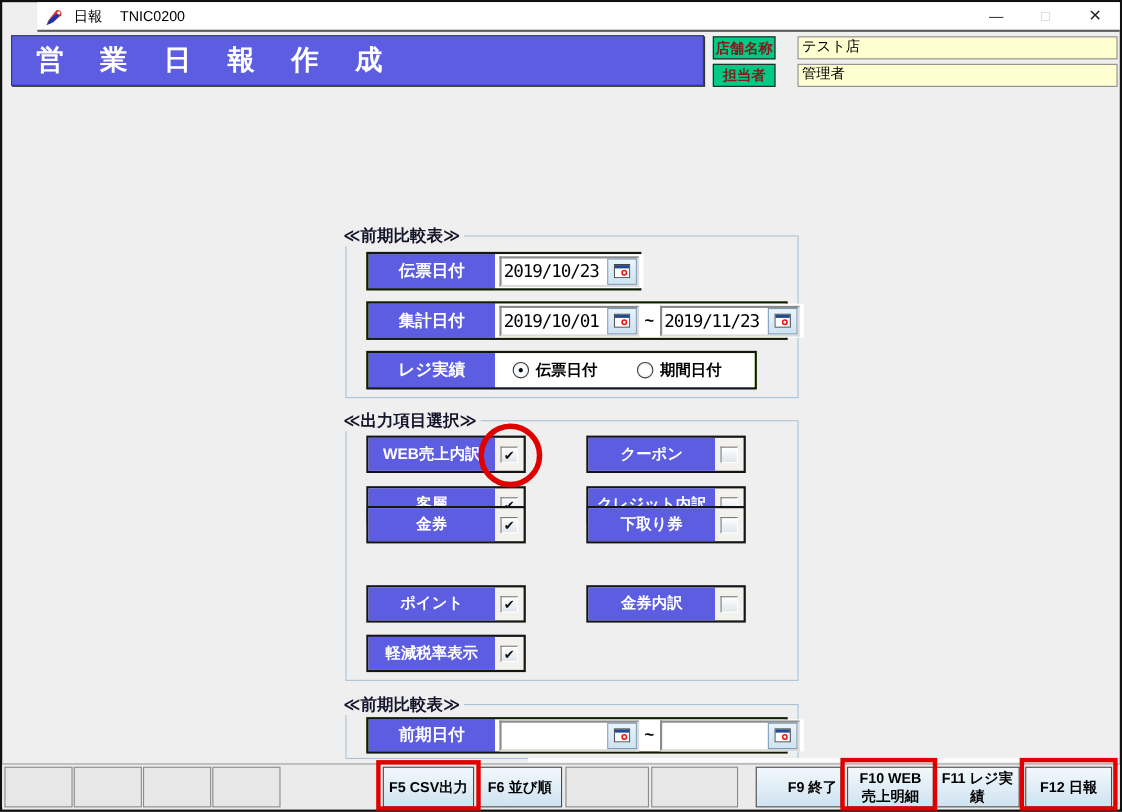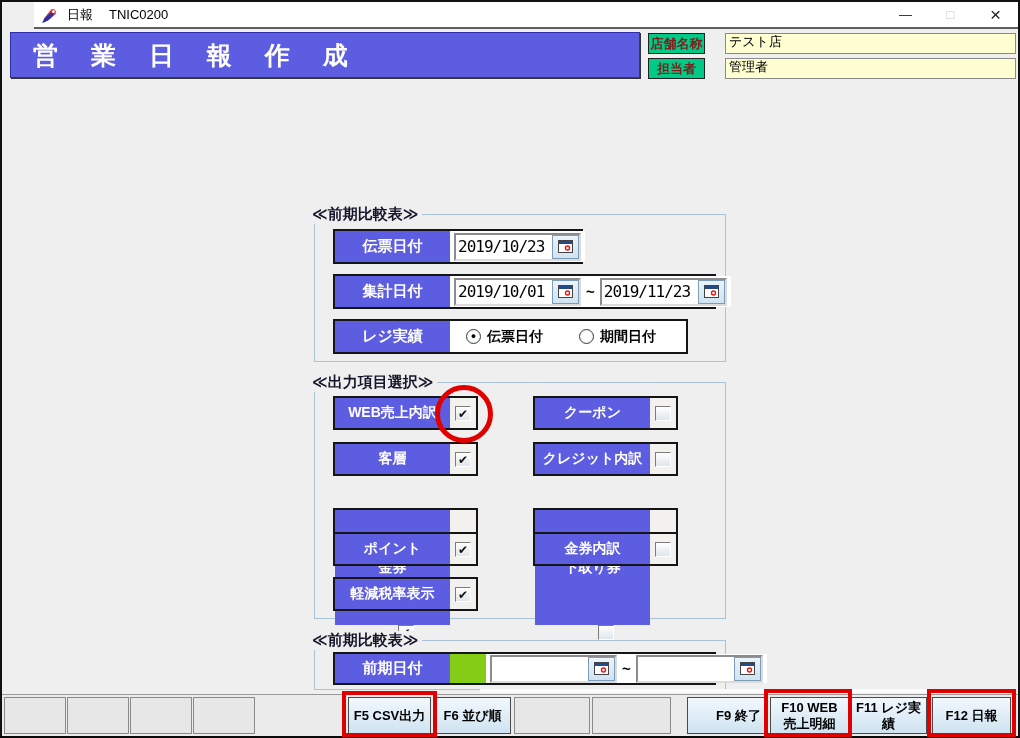--- a/index.html
+++ b/index.html
@@ -46,21 +46,21 @@
 
   
   .row{position:absolute;border:2px solid #151515;background:#84cc16;box-sizing:border-box;
     display:flex;align-items:stretch;z-index:1;}
   .blab{width:115px;flex:0 0 115px;background:#5d5de2;color:#fff;font-weight:bold;font-size:15px;
     display:flex;align-items:center;justify-content:center;white-space:nowrap;}
   .rcontent{flex:1;display:flex;align-items:center;padding:0 4px;gap:4px;background:#fff;}
   .r-slip{left:331px;top:227px;width:250px;height:35px;}
   .r-total{left:331px;top:272px;width:383px;height:35px;}
   .r-reg{left:331px;top:317px;width:355px;height:35px;}
-  .r-prev{left:331px;top:650px;width:383px;height:33px;gap:36px;}
+  .r-prev{left:331px;top:650px;width:383px;height:33px;}
 
   .datectl{display:flex;align-items:stretch;border:2px solid #8c8c8c;border-right-color:#dcdcdc;
     border-bottom-color:#dcdcdc;background:#fff;height:24px;box-sizing:content-box;}
   .dateval{width:92px;font-family:"DejaVu Sans Mono","Liberation Mono",monospace;
     font-size:16px;color:#000;display:flex;align-items:center;padding:0 2px;letter-spacing:-1px;}
   .calbtn{width:25px;background:linear-gradient(#eaf4fb,#cfe3f2);border:1px solid #7d9cb8;
     display:flex;align-items:center;justify-content:center;cursor:pointer;}
   .sep{font-weight:bold;font-size:15px;color:#000;padding:0 1px;}
 
   .ropt{display:flex;align-items:center;gap:6px;margin-left:12px;}
@@ -72,21 +72,21 @@
 
   
   .ckrow{position:absolute;width:145px;height:34px;border:2px solid #151515;box-sizing:border-box;
     background:#f2f1ee;display:flex;align-items:stretch;z-index:1;}
   .ckrow .blab{font-size:14px;}
   .ckcell{flex:1;display:flex;align-items:center;justify-content:center;}
   .ckbox{width:16px;height:15px;border:1px solid #7c7c7c;border-bottom-color:#fff;border-right-color:#fff;
     background:linear-gradient(#ffffff,#dfe6ec);font-size:12px;font-weight:bold;line-height:14px;
     text-align:center;color:#111;box-sizing:border-box;}
   .cl{left:331px;} .cr{left:531px;}
-  .t1{top:394px;} .t2{top:440px;} .t3{top:506px;flex-direction:column;} .t4{top:530px;} .t5{top:575px;}
+  .t1{top:394px;} .t2{top:440px;} .t3{top:458px;} .t4{top:530px;} .t5{top:575px;}
 
   
   .fbar{position:absolute;left:0;right:0;top:692px;height:42px;background:#ebebeb;
     border-top:1px solid #9b9b9b;box-sizing:border-box;z-index:1;}
   .fbtn{position:absolute;top:2px;height:37px;box-sizing:border-box;border:1px solid #8a8a8a;
     background:#e7e7e7;z-index:2;}
   .fbtn.lbl{border:1px solid #4a4a4a;background:linear-gradient(#f2f8fd,#cfe3f1);
     font-weight:bold;font-size:13px;color:#000;display:flex;align-items:center;justify-content:center;
     text-align:center;white-space:pre-line;line-height:1.2;cursor:pointer;}
   .fb0{left:2px;width:62px;} .fb1{left:65px;width:62px;} .fb2{left:128px;width:62px;} .fb3{left:191px;width:62px;}

